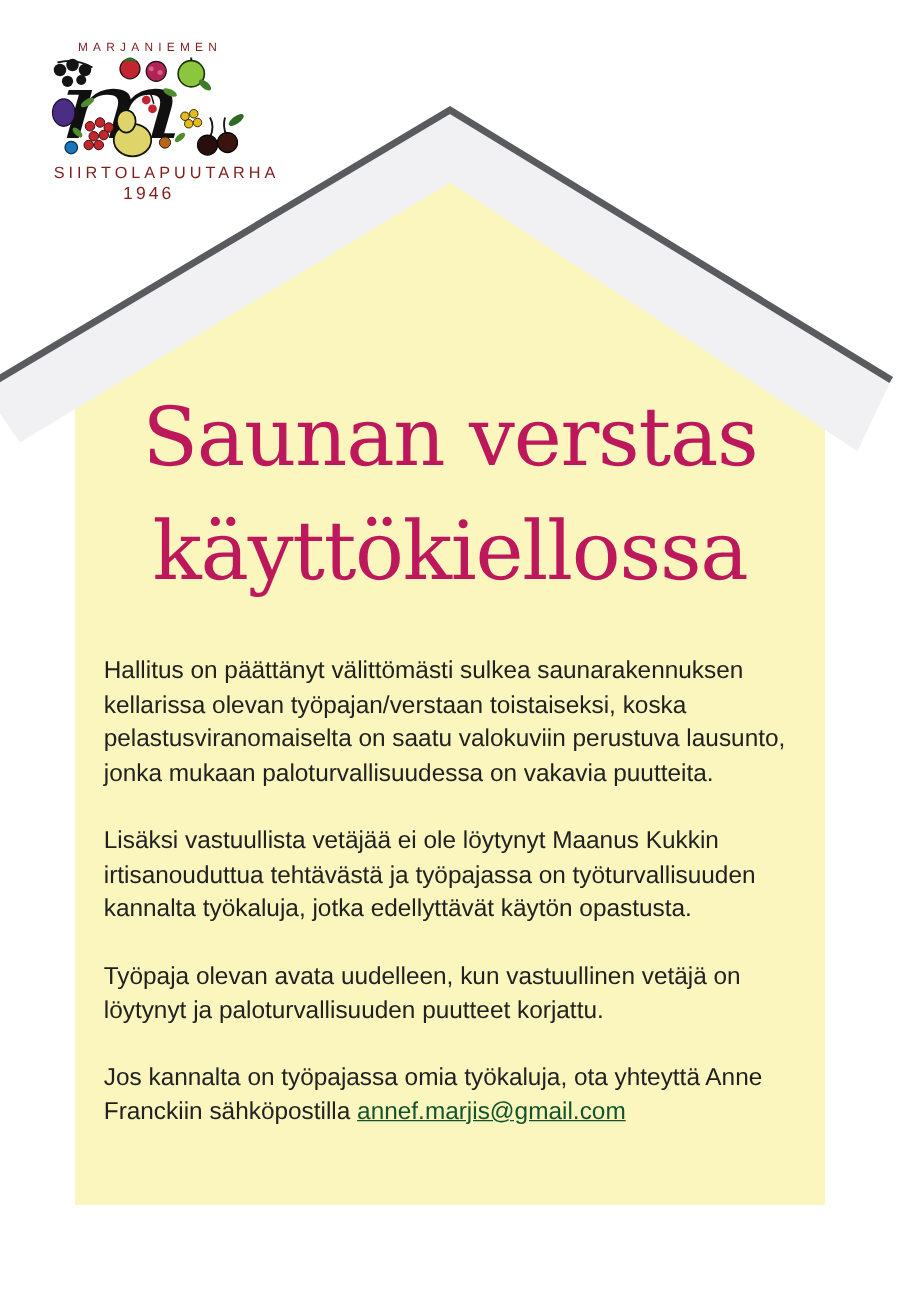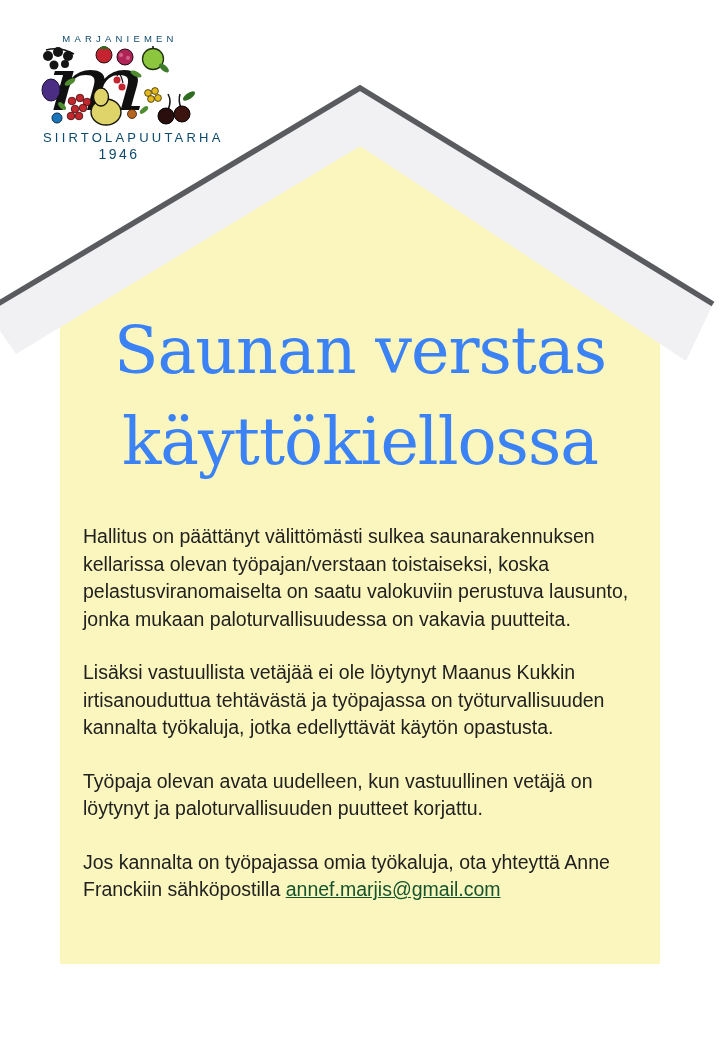--- a/index.html
+++ b/index.html
@@ -19,21 +19,21 @@
     width: 720px; height: 1040px;
     display: block;
   }
 
   
   .logo {
     position: absolute;
     left: 40px; top: 33px;
     width: 156px;
     text-align: center;
-    color: #0c4a6e;
+    color: #7f1d1d;
   }
   .logo-top-text {
     font-size: 9.5px;
     letter-spacing: 4.2px;
     font-weight: 500;
     margin-left: 4px;
     white-space: nowrap;
   }
   .logo-art { display: block; margin: 2px auto 0 auto; }
   .logo-bottom-text {
@@ -52,21 +52,21 @@
 
   
   .poster-title {
     position: absolute;
     left: 60px; top: 305px;
     width: 600px;
     text-align: center;
     font-family: "DejaVu Serif", serif;
     font-size: 65px;
     line-height: 91px;
-    color: #3b82f6;
+    color: #be185d;
     letter-spacing: -1px;
   }
 
   
   .poster-body {
     position: absolute;
     left: 83px; top: 512px;
     width: 577px;
     font-size: 19.5px;
     line-height: 27.5px;

